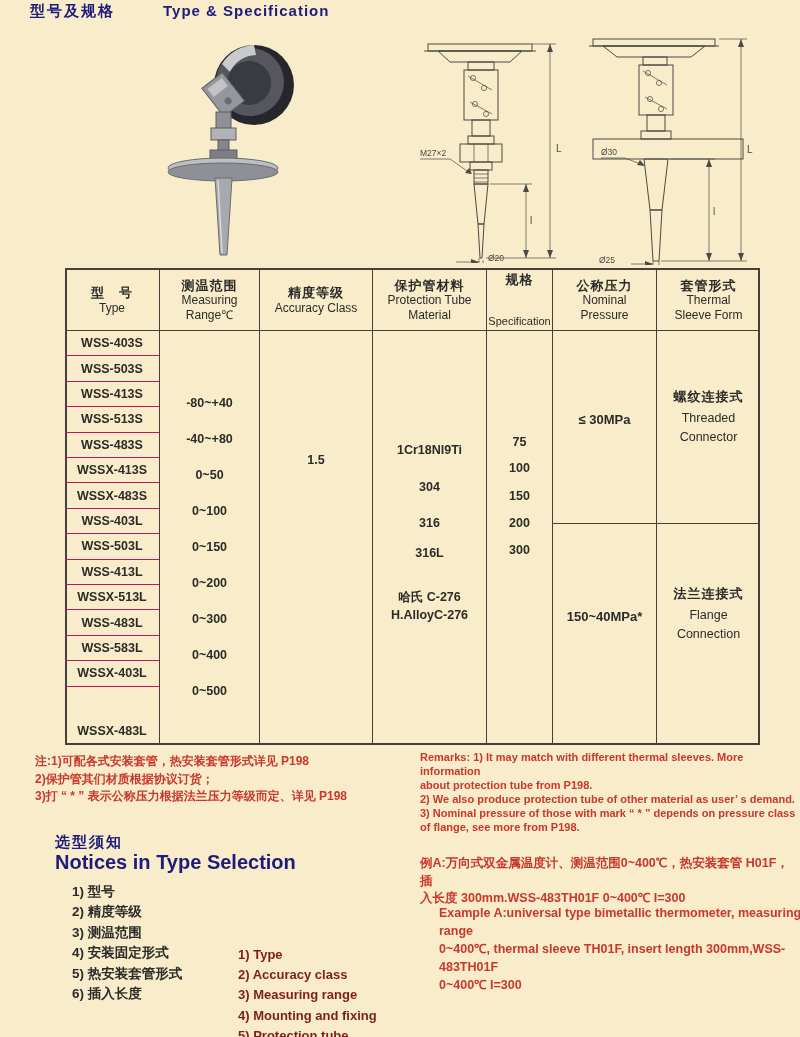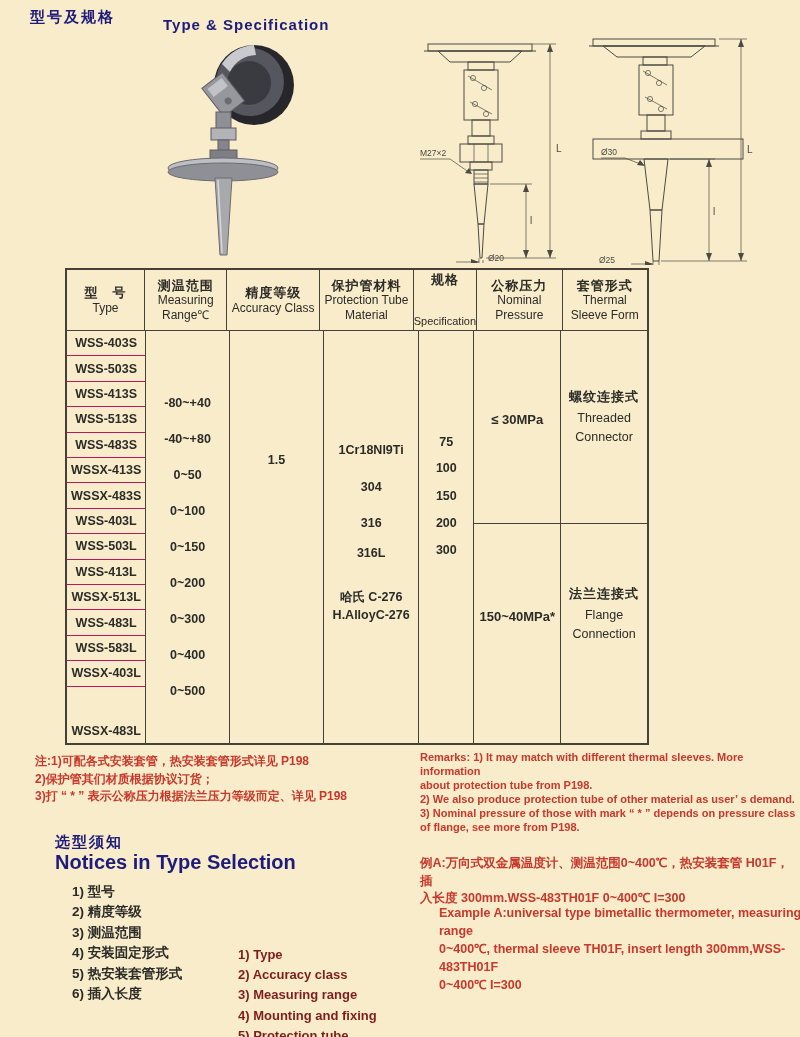--- a/index.html
+++ b/index.html
@@ -9,35 +9,36 @@
     background:#f8ecca;
     color:#2b2b28;
     position:relative;
     width:800px; height:1037px;
     overflow:hidden;
   }
   .abs { position:absolute; }
   .preline { white-space:pre-line; }
 
   
-  .page-title { left:30px; top:2px; display:flex; gap:48px; align-items:center; }
+  .page-title { left:30px; top:2px; display:flex; gap:48px; align-items:flex-start; }
   .title-zh { font-size:15px; font-weight:bold; color:#1d1b7c; letter-spacing:2px; }
-  .title-en { font-size:15px; font-weight:bold; color:#1d1b7c; letter-spacing:1px;margin-top:14px; }
+  .title-en { font-size:15px; font-weight:bold; color:#1d1b7c; letter-spacing:1px; }
 
   
   svg text { font-family:"Liberation Sans", sans-serif; fill:#4a4a44; }
   .draw-label { font-size:8.5px; }
   .dim-label  { font-size:10px; }
 
   
   .spec-table {
-    left:65px; top:268px; width:584px; height:477px;
+    left:65px; top:268px; width:695px; height:477px;
     border:2px solid #45413a;
     display:flex; flex-direction:column;
     background:#f8ecca;
+    align-items:center;
   }
   .thead { display:flex; height:63px; border-bottom:1.5px solid #45413a; }
   .tbody { display:flex; flex:1; position:relative; }
   .hcell {
     display:flex; flex-direction:column; justify-content:center; align-items:center;
     border-right:1.5px solid #45413a; text-align:center; line-height:1.2;
   }
   .hcell:last-child, .bcol:last-child { border-right:none; }
   .hzh { font-size:13px; font-weight:bold; letter-spacing:1px; }
   .hen { font-size:12px; }

